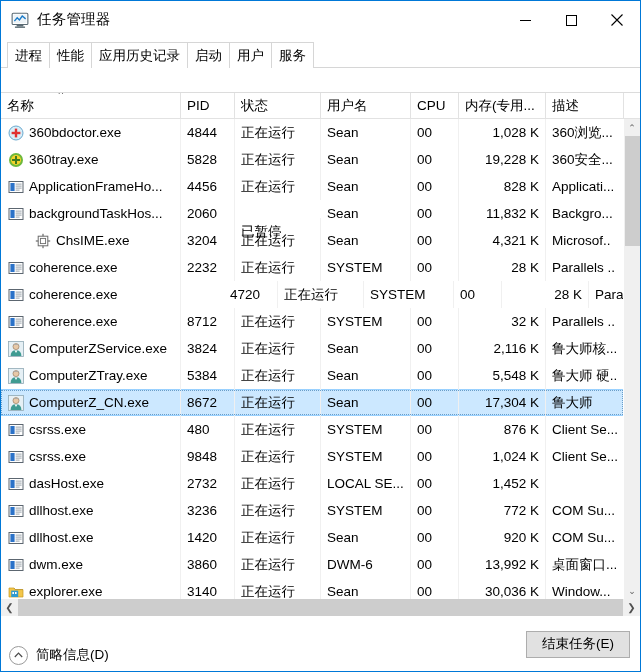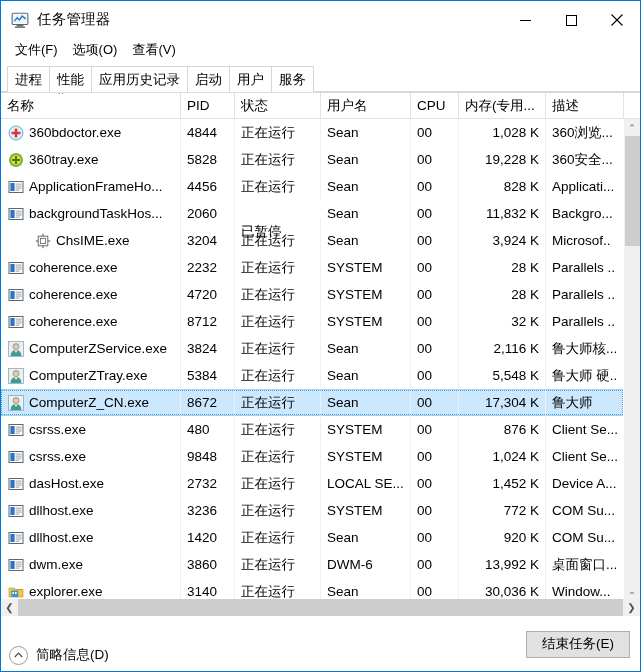--- a/index.html
+++ b/index.html
@@ -320,25 +320,20 @@
         </svg>
       </button>
       <button class="win-btn">
         <svg width="12" height="12" viewBox="0 0 12 12">
           <path d="M0.5,0.5 L11.5,11.5 M11.5,0.5 L0.5,11.5" stroke="#000" stroke-width="1.1" fill="none"></path>
         </svg>
       </button>
     </div>
   </div>
 
-  <div id="menubar">
-    <div class="menu-item">文件(F)</div>
-    <div class="menu-item">选项(O)</div>
-    <div class="menu-item">查看(V)</div>
-  </div>
 
   <div id="tabstrip">
     <div class="tab">进程</div>
     <div class="tab">性能</div>
     <div class="tab">应用历史记录</div>
     <div class="tab">启动</div>
     <div class="tab">用户</div>
     <div class="tab">服务</div>
   </div>
 
@@ -492,21 +487,21 @@
           <div class="cell" style="width: 86px; flex: 0 0 86px;">
             <span class="txt">正在运行</span>
           </div>
           <div class="cell" style="width: 90px; flex: 0 0 90px;">
             <span class="txt">Sean</span>
           </div>
           <div class="cell" style="width: 48px; flex: 0 0 48px;">
             <span class="txt">00</span>
           </div>
           <div class="cell right" style="width: 87px; flex: 0 0 87px;">
-            <span class="txt">3,924 K</span>
+            <span class="txt">4,321 K</span>
           </div>
           <div class="cell" style="width: 78px; flex: 0 0 78px;">
             <span class="txt">Microsof..</span>
           </div>
         </div>
         <div class="row">
           <div class="cell name" style="width: 180px; flex: 0 0 180px;">
             <svg viewBox="0 0 16 16" class="ico">
               <rect x="1" y="2.5" width="14" height="11" fill="#ffffff" stroke="#5c6670" stroke-width="1"></rect>
               <rect x="2.4" y="4" width="4.2" height="8" fill="#2b72c8"></rect>
@@ -541,21 +536,21 @@
             <svg viewBox="0 0 16 16" class="ico">
               <rect x="1" y="2.5" width="14" height="11" fill="#ffffff" stroke="#5c6670" stroke-width="1"></rect>
               <rect x="2.4" y="4" width="4.2" height="8" fill="#2b72c8"></rect>
               <rect x="7.6" y="4.6" width="6" height="1" fill="#9aa3ab"></rect>
               <rect x="7.6" y="6.6" width="6" height="1" fill="#9aa3ab"></rect>
               <rect x="7.6" y="8.6" width="6" height="1" fill="#9aa3ab"></rect>
               <rect x="7.6" y="10.6" width="4" height="1" fill="#9aa3ab"></rect>
             </svg>
             <span class="txt">coherence.exe</span>
           </div>
-          <div class="cell" style="width: 54px; flex: 0 0 54px;">
+          <div class="cell" style="width: 54px; flex: 0 0 54px; margin-left: 43px;">
             <span class="txt">4720</span>
           </div>
           <div class="cell" style="width: 86px; flex: 0 0 86px;">
             <span class="txt">正在运行</span>
           </div>
           <div class="cell" style="width: 90px; flex: 0 0 90px;">
             <span class="txt">SYSTEM</span>
           </div>
           <div class="cell" style="width: 48px; flex: 0 0 48px;">
             <span class="txt">00</span>
@@ -769,23 +764,20 @@
             <span class="txt">正在运行</span>
           </div>
           <div class="cell" style="width: 90px; flex: 0 0 90px;">
             <span class="txt">LOCAL SE...</span>
           </div>
           <div class="cell" style="width: 48px; flex: 0 0 48px;">
             <span class="txt">00</span>
           </div>
           <div class="cell right" style="width: 87px; flex: 0 0 87px;">
             <span class="txt">1,452 K</span>
-          </div>
-          <div class="cell" style="width: 78px; flex: 0 0 78px;">
-            <span class="txt">Device A...</span>
           </div>
         </div>
         <div class="row">
           <div class="cell name" style="width: 180px; flex: 0 0 180px;">
             <svg viewBox="0 0 16 16" class="ico">
               <rect x="1" y="2.5" width="14" height="11" fill="#ffffff" stroke="#5c6670" stroke-width="1"></rect>
               <rect x="2.4" y="4" width="4.2" height="8" fill="#2b72c8"></rect>
               <rect x="7.6" y="4.6" width="6" height="1" fill="#9aa3ab"></rect>
               <rect x="7.6" y="6.6" width="6" height="1" fill="#9aa3ab"></rect>
               <rect x="7.6" y="8.6" width="6" height="1" fill="#9aa3ab"></rect>

